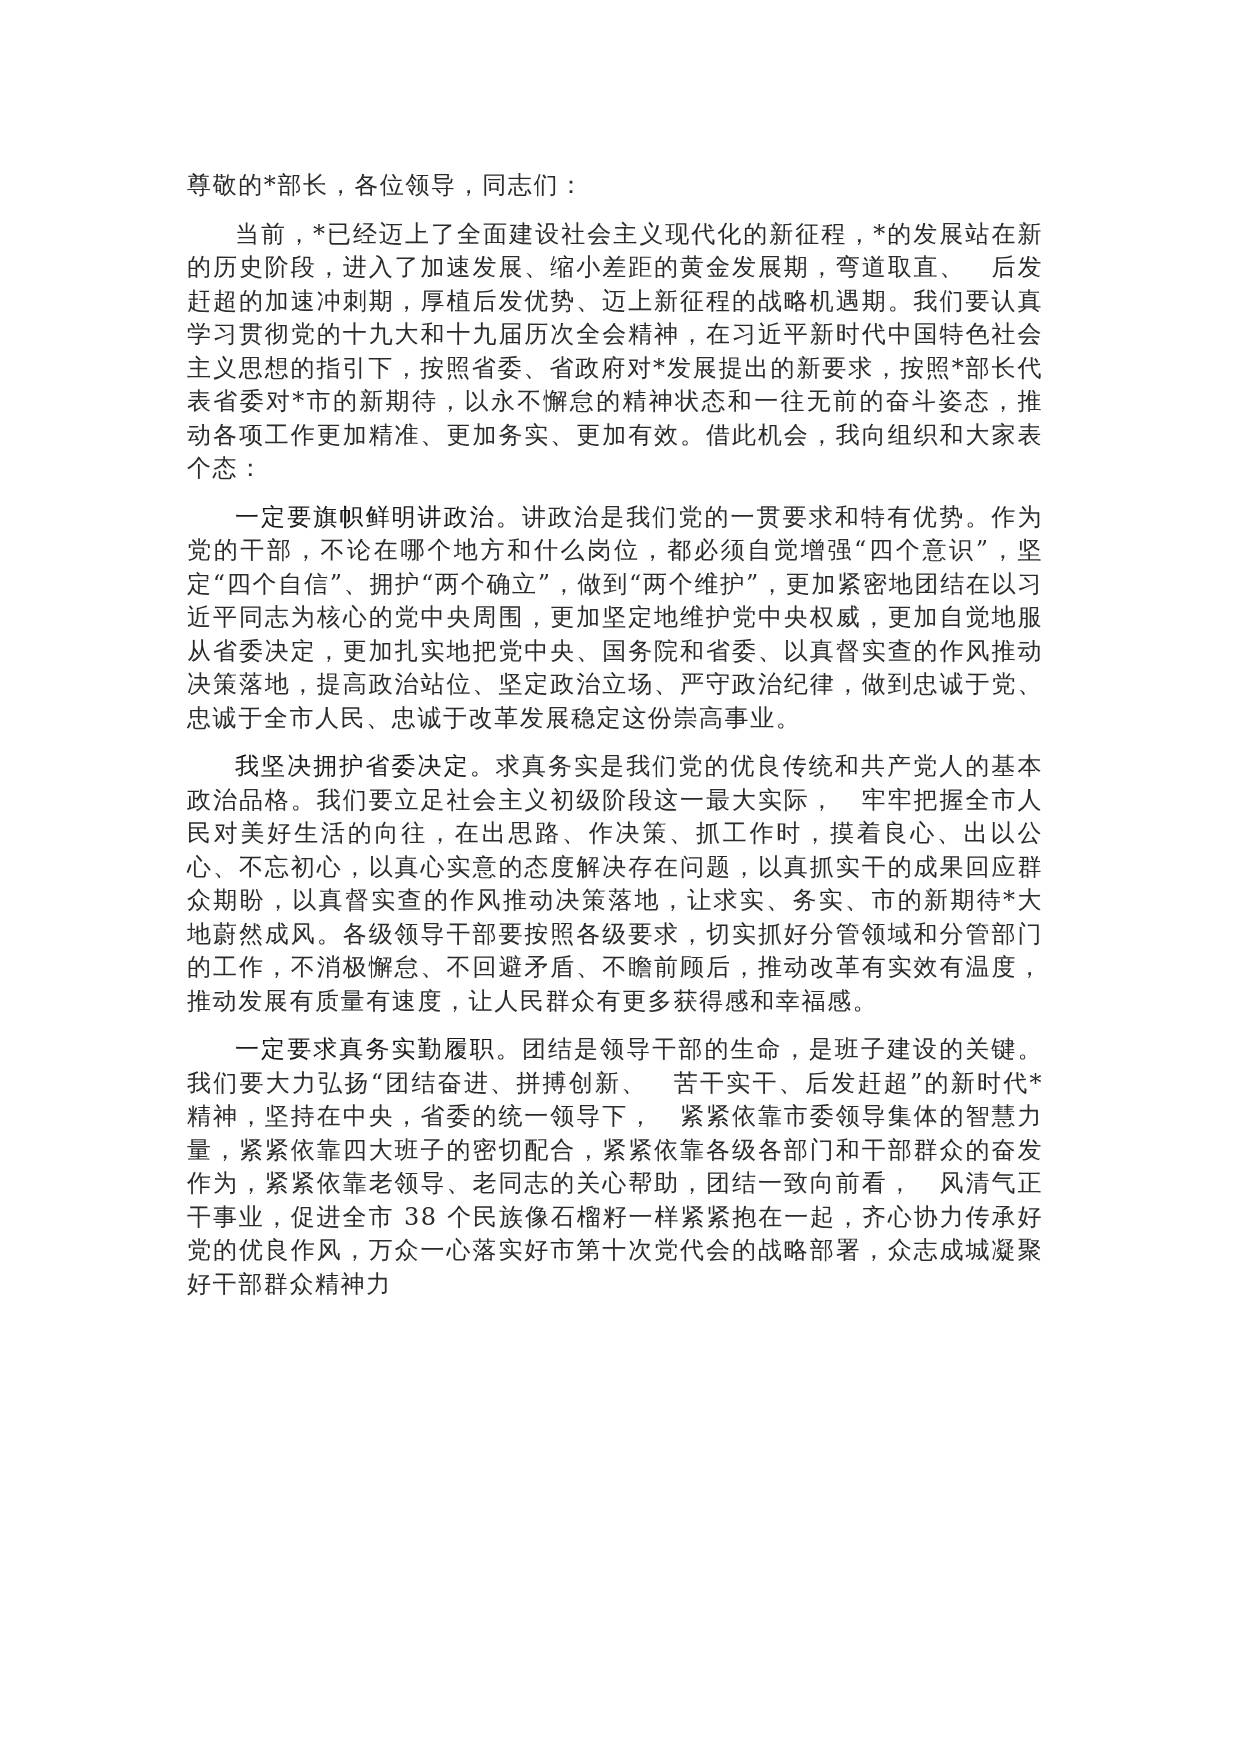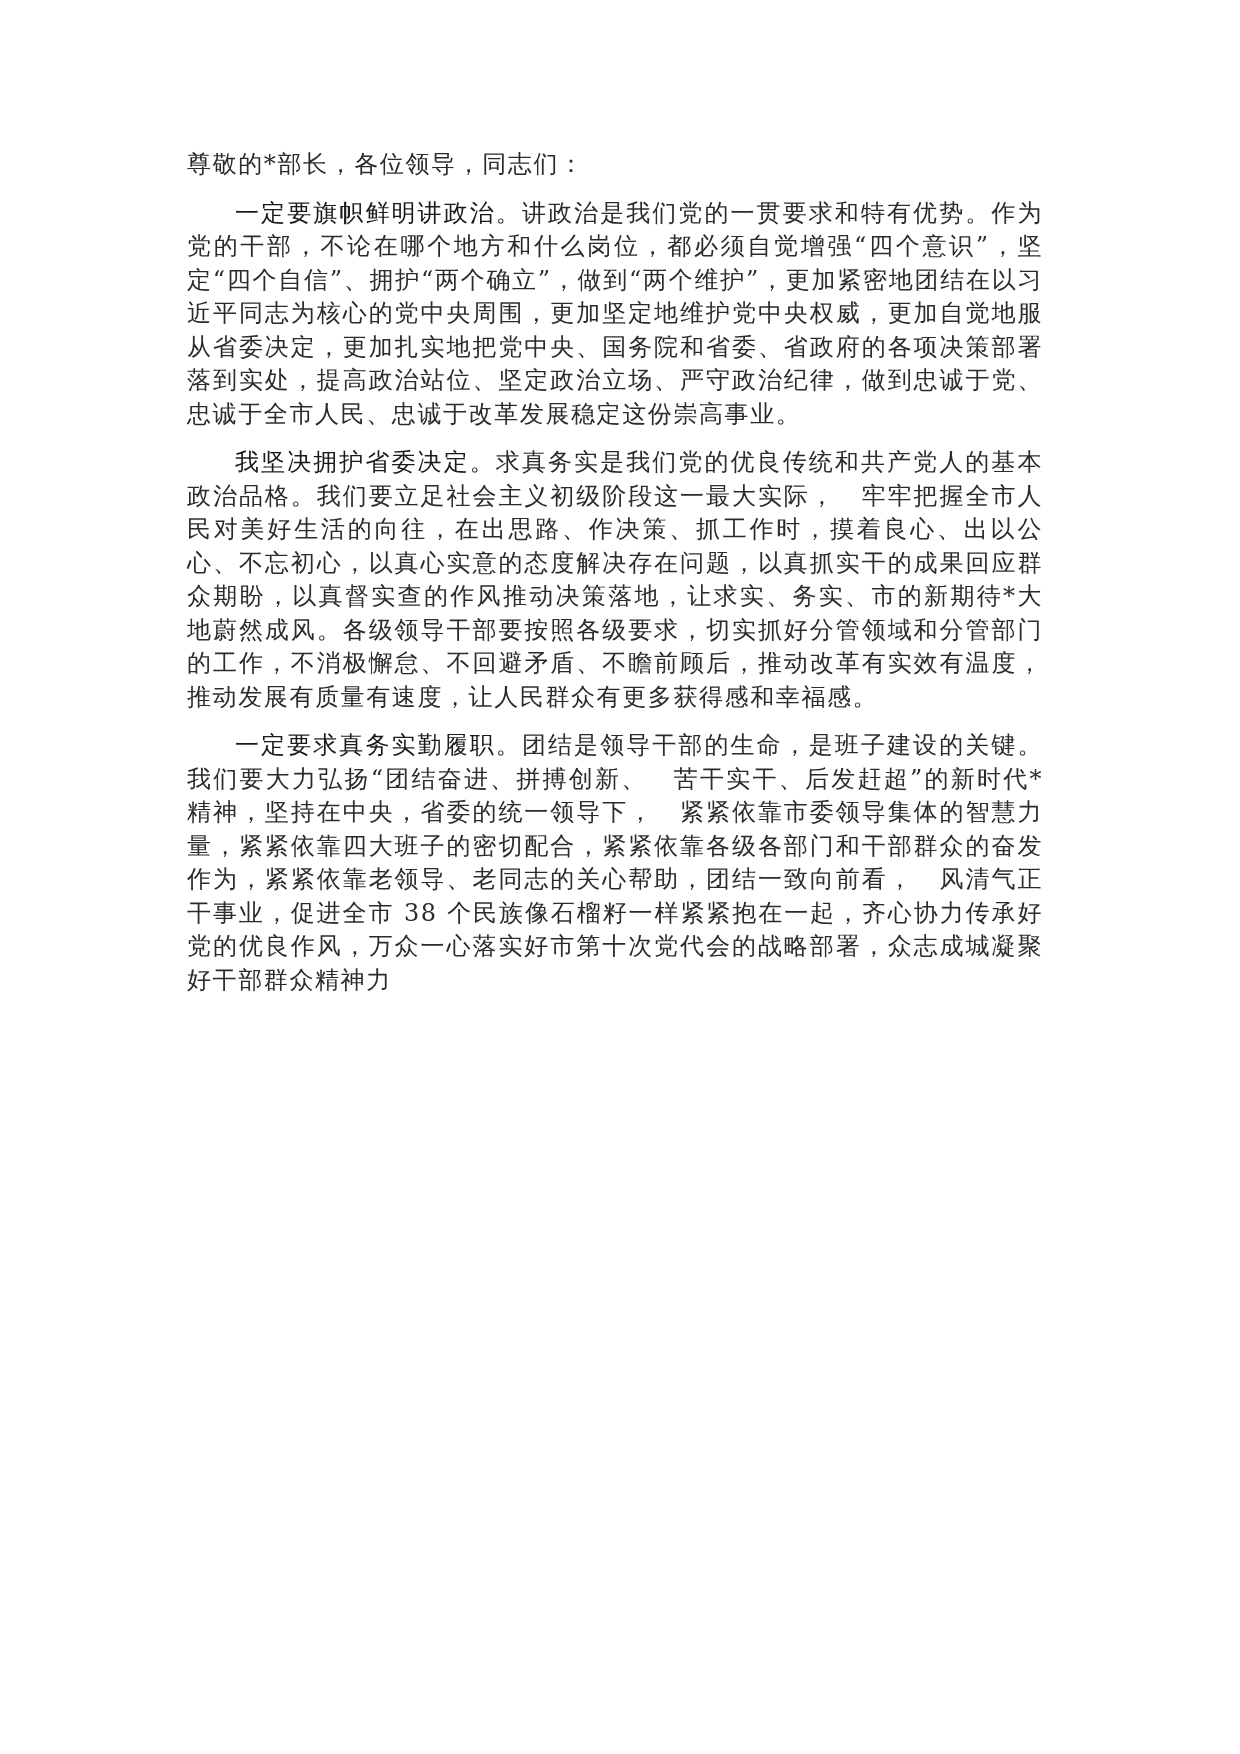--- a/index.html
+++ b/index.html
@@ -9,21 +9,21 @@
     }
     body {
       width: 1240px;
       height: 1754px;
       position: relative;
       overflow: hidden;
     }
     .page {
       position: absolute;
       left: 187px;
-      top: 148px;
+      top: 169px;
       width: 856px;
       font-family: "DejaVu Serif", "Liberation Serif", serif;
       font-size: 24px;
       line-height: 33.5px;
       color: #2b2b2b;
       letter-spacing: 1.6px;
     }
     .para {
       margin: 0 0 15px 0;
       text-align: justify;
@@ -37,23 +37,26 @@
       color: #1a1a1a;
     }
   </style>
 </head>
 <body>
 
 <div class="page">
   <p class="para">尊敬的*部长，各位领导，同志们：</p>
 
 
+  <p class="para indent">
+    <span>当前，*已经迈上了全面建设社会主义现代化的新征程，*的发展站在新的历史阶段，进入了加速发展、缩小差距的黄金发展期，弯道取直、　后发赶超的加速冲刺期，厚植后发优势、迈上新征程的战略机遇期。我们要认真学习贯彻党的十九大和十九届历次全会精神，在习近平新时代中国特色社会主义思想的指引下，按照省委、省政府对*发展提出的新要求，按照*部长代表省委对*市的新期待，以永不懈怠的精神状态和一往无前的奋斗姿态，推动各项工作更加精准、更加务实、更加有效。借此机会，我向组织和大家表个态：</span>
+  </p>
 
   <p class="para indent">
-    <span class="lead">一定要旗帜鲜明讲政治。</span><span>讲政治是我们党的一贯要求和特有优势。作为党的干部，不论在哪个地方和什么岗位，都必须自觉增强“四个意识”，坚定“四个自信”、拥护“两个确立”，做到“两个维护”，更加紧密地团结在以习近平同志为核心的党中央周围，更加坚定地维护党中央权威，更加自觉地服从省委决定，更加扎实地把党中央、国务院和省委、省政府的各项决策部署落到实处，提高政治站位、坚定政治立场、严守政治纪律，做到忠诚于党、忠诚于全市人民、忠诚于改革发展稳定这份崇高事业。</span>
+    <span class="lead">一定要旗帜鲜明讲政治。</span><span>讲政治是我们党的一贯要求和特有优势。作为党的干部，不论在哪个地方和什么岗位，都必须自觉增强“四个意识”，坚定“四个自信”、拥护“两个确立”，做到“两个维护”，更加紧密地团结在以习近平同志为核心的党中央周围，更加坚定地维护党中央权威，更加自觉地服从省委决定，更加扎实地把党中央、国务院和省委、以真督实查的作风推动决策落地，提高政治站位、坚定政治立场、严守政治纪律，做到忠诚于党、忠诚于全市人民、忠诚于改革发展稳定这份崇高事业。</span>
   </p>
 
   <p class="para indent">
     <span class="lead">我坚决拥护省委决定。</span><span>求真务实是我们党的优良传统和共产党人的基本政治品格。我们要立足社会主义初级阶段这一最大实际，　牢牢把握全市人民对美好生活的向往，在出思路、作决策、抓工作时，摸着良心、出以公心、不忘初心，以真心实意的态度解决存在问题，以真抓实干的成果回应群众期盼，以真督实查的作风推动决策落地，让求实、务实、市的新期待*大地蔚然成风。各级领导干部要按照各级要求，切实抓好分管领域和分管部门的工作，不消极懈怠、不回避矛盾、不瞻前顾后，推动改革有实效有温度，推动发展有质量有速度，让人民群众有更多获得感和幸福感。</span>
   </p>
 
   <p class="para indent">
     <span class="lead">一定要求真务实勤履职。</span><span>团结是领导干部的生命，是班子建设的关键。我们要大力弘扬“团结奋进、拼搏创新、　苦干实干、后发赶超”的新时代*精神，坚持在中央，省委的统一领导下，　紧紧依靠市委领导集体的智慧力量，紧紧依靠四大班子的密切配合，紧紧依靠各级各部门和干部群众的奋发作为，紧紧依靠老领导、老同志的关心帮助，团结一致向前看，　风清气正干事业，促进全市 38 个民族像石榴籽一样紧紧抱在一起，齐心协力传承好党的优良作风，万众一心落实好市第十次党代会的战略部署，众志成城凝聚好干部群众精神力</span>
   </p>
 </div>

